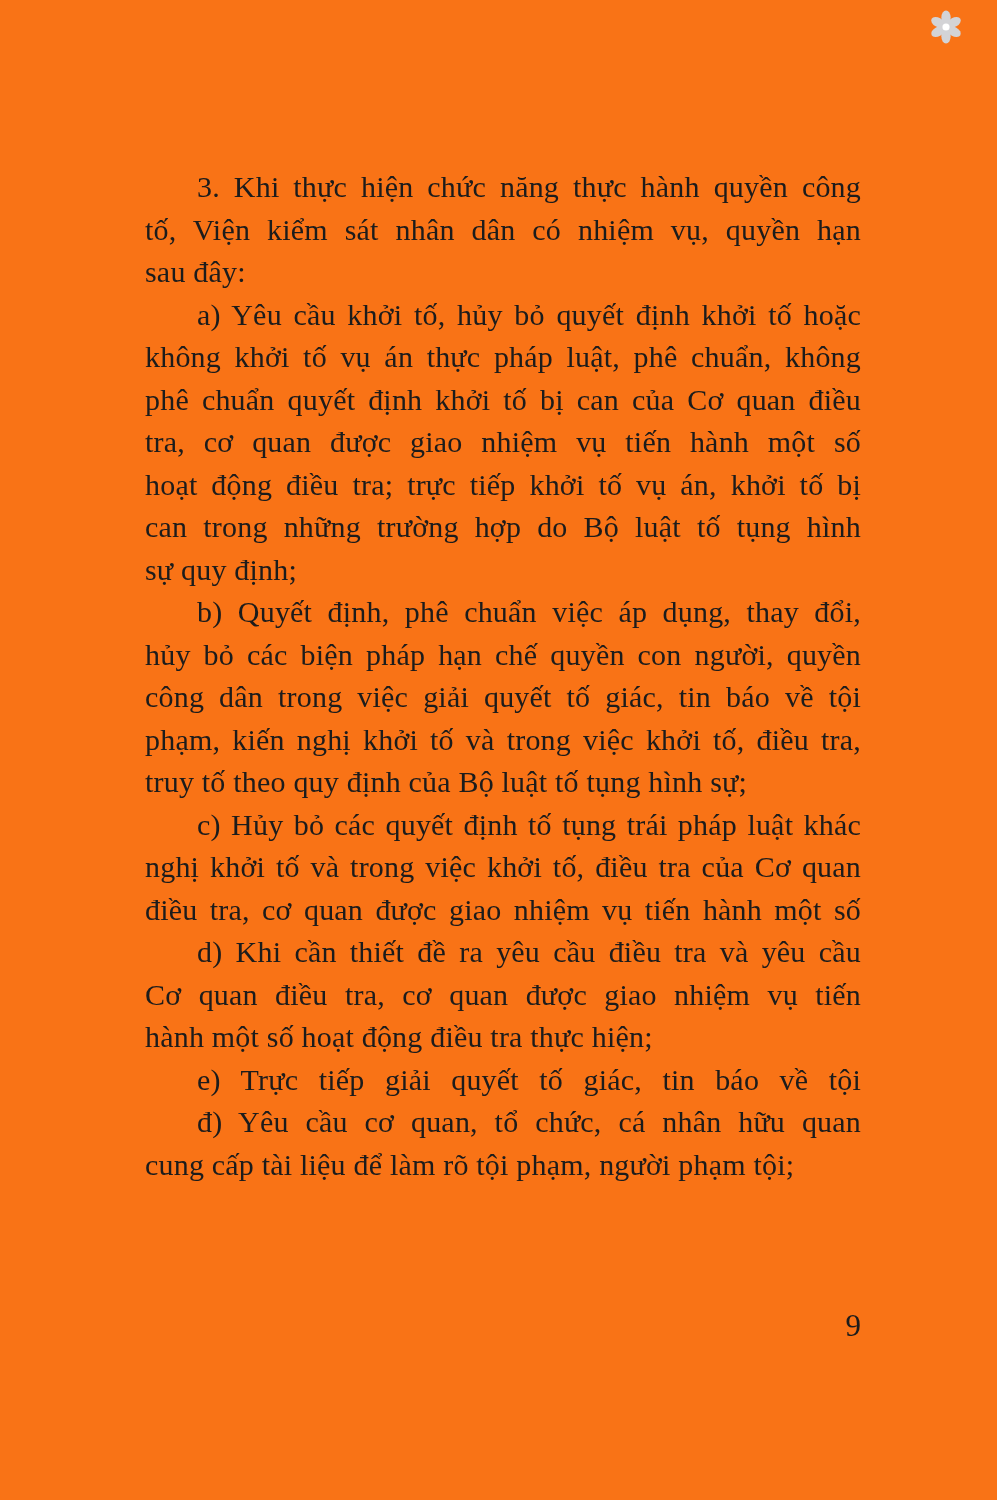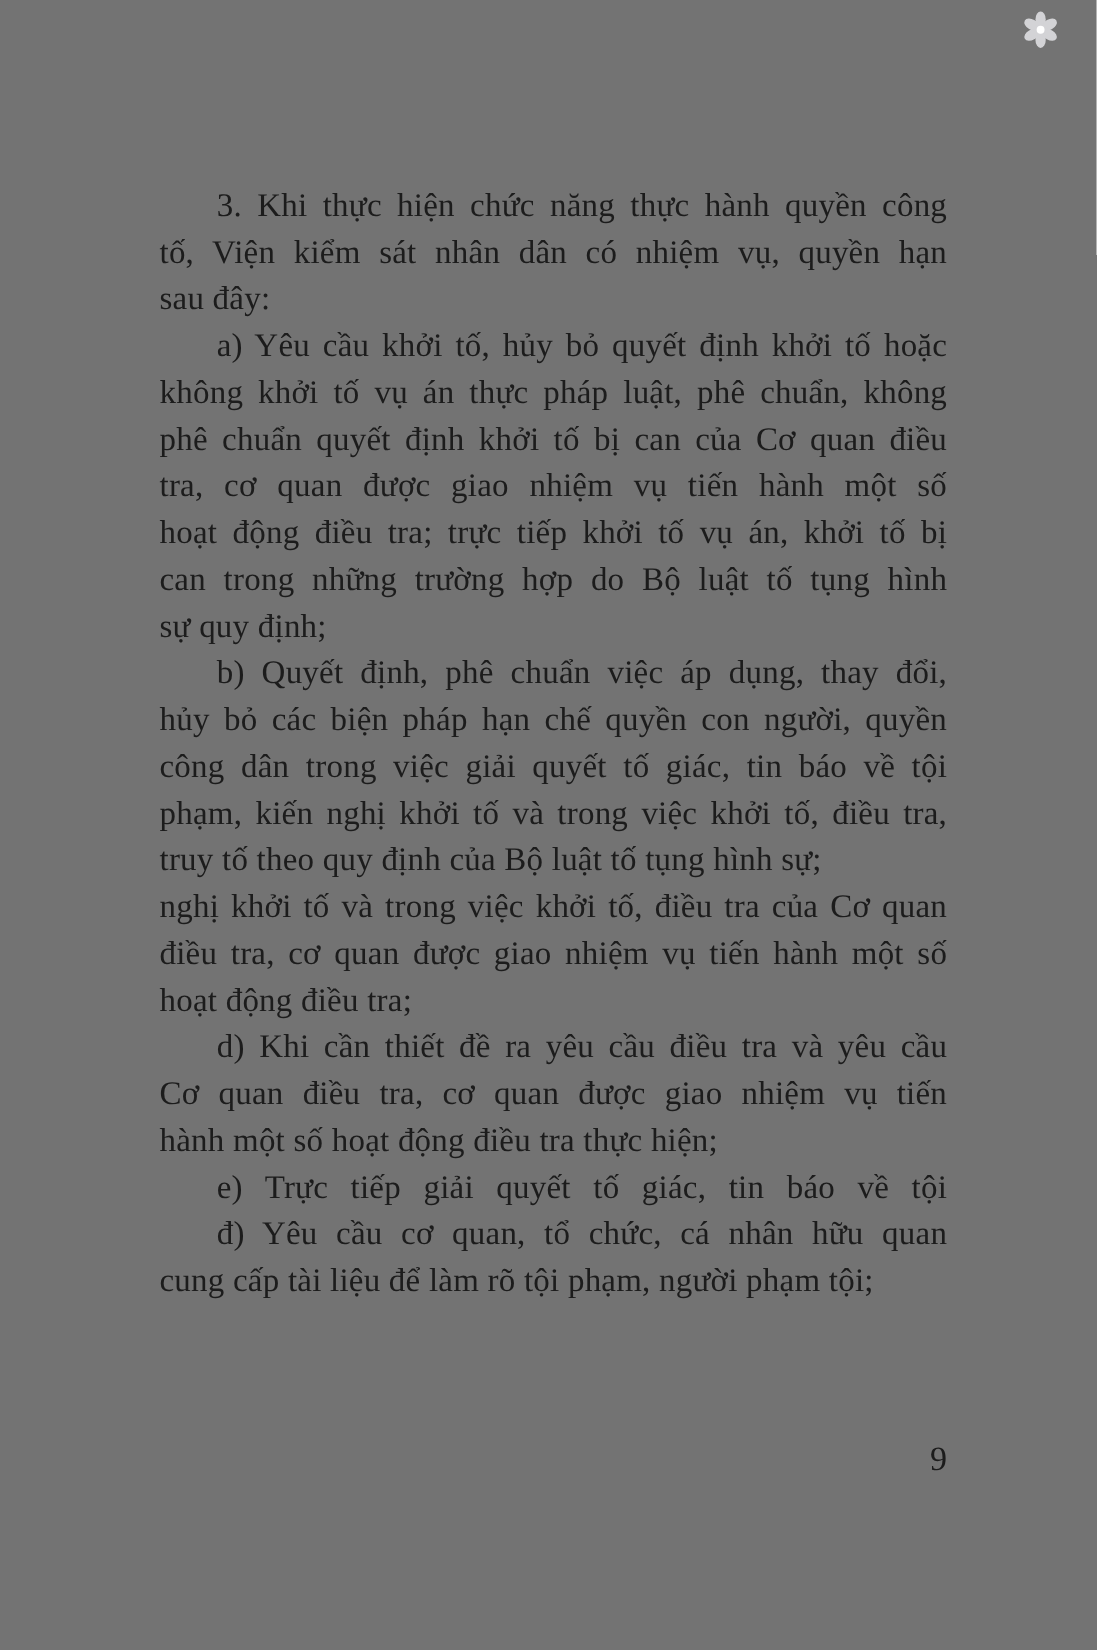--- a/index.html
+++ b/index.html
@@ -7,21 +7,21 @@
     padding: 0;
     background: #ffffff;
     width: 997px;
     height: 1500px;
     overflow: hidden;
   }
   .page {
     position: relative;
     width: 997px;
     height: 1500px;
-    background: #737373;
+    background: #f97316;
     font-family: "Liberation Serif", "DejaVu Serif", serif;
     color: #1c1c1c;
   }
   .corner-flower {
     position: absolute;
     top: 10px;
     right: 34px;
     width: 34px;
     height: 34px;
     line-height: 0;
@@ -100,23 +100,23 @@
 
     <p class="para">
       <span class="ln first">b) Quyết định, phê chuẩn việc áp dụng, thay đổi,</span>
       <span class="ln">hủy bỏ các biện pháp hạn chế quyền con người, quyền</span>
       <span class="ln">công dân trong việc giải quyết tố giác, tin báo về tội</span>
       <span class="ln">phạm, kiến nghị khởi tố và trong việc khởi tố, điều tra,</span>
       <span class="ln final">truy tố theo quy định của Bộ luật tố tụng hình sự;</span>
     </p>
 
     <p class="para">
+      <span class="ln first">c) Hủy bỏ các quyết định tố tụng trái pháp luật khác</span>
       <span class="ln">nghị khởi tố và trong việc khởi tố, điều tra của Cơ quan</span>
       <span class="ln">điều tra, cơ quan được giao nhiệm vụ tiến hành một số</span>
-      <span class="ln final">hoạt động điều tra;</span>
     </p>
 
     <p class="para">
       <span class="ln first">d) Khi cần thiết đề ra yêu cầu điều tra và yêu cầu</span>
       <span class="ln">Cơ quan điều tra, cơ quan được giao nhiệm vụ tiến</span>
       <span class="ln final">hành một số hoạt động điều tra thực hiện;</span>
     </p>
 
     <p class="para">
       <span class="ln first">e) Trực tiếp giải quyết tố giác, tin báo về tội</span>

